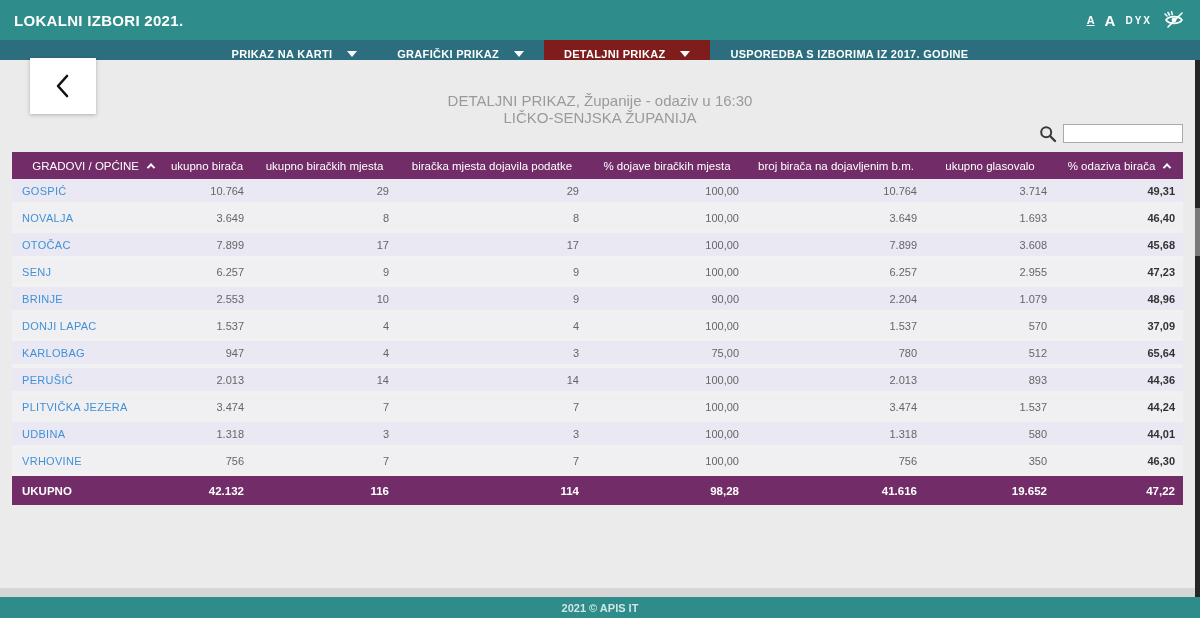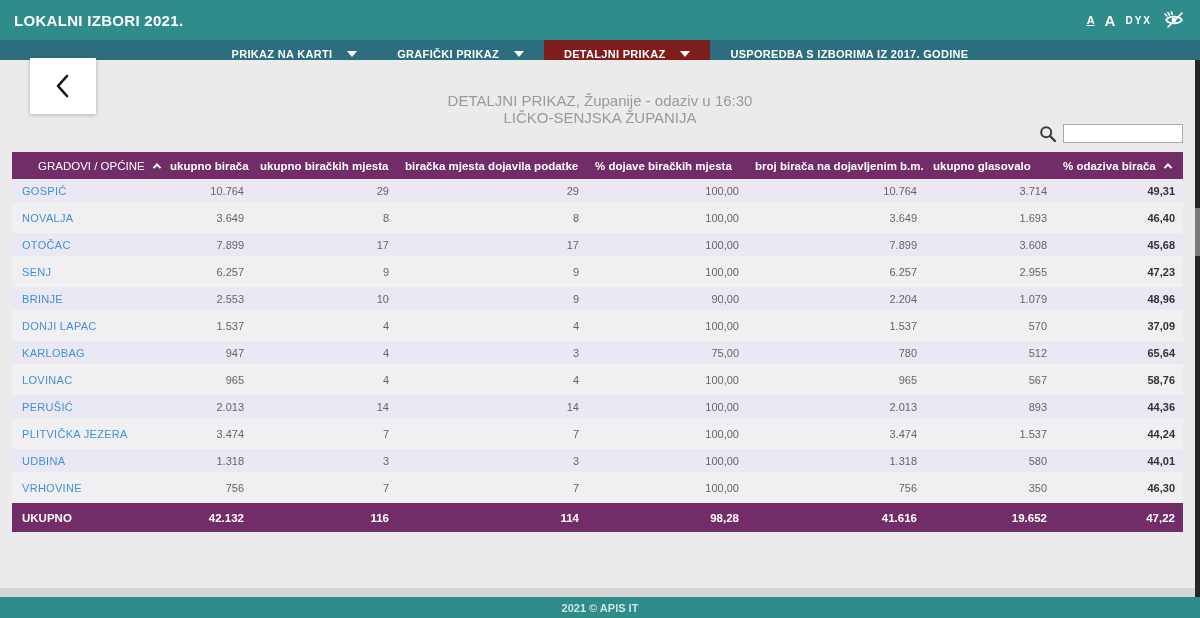--- a/index.html
+++ b/index.html
@@ -29,22 +29,22 @@
   .page-title { text-align:center; padding-top:32px; color:#9a9a9a; font-size:15px; line-height:17px; }
 
   .search-row { position:absolute; right:17px; top:64px; display:flex; align-items:center; gap:6px; }
   .search-row input { width:120px; height:19px; border:1px solid #aaa; background:#fff; font-size:11px; padding:0 4px; outline:none; }
 
   
   .tablewrap { position:absolute; left:12px; right:17px; top:92px; }
   table { width:100%; border-collapse:separate; border-spacing:0; table-layout:fixed; }
   col.c1{width:150px} col.c2{width:90px} col.c3{width:145px} col.c4{width:190px}
   col.c5{width:160px} col.c6{width:178px} col.c7{width:130px} col.c8{width:128px}
-  th { background:#722d68; color:#fff; font-size:11.5px; font-weight:bold; height:27px; padding:0 8px; text-align:left; white-space:nowrap; cursor:pointer; }
-  th:first-child { text-align:left; padding-left:26px; font-weight:normal; }
+  th { background:#722d68; color:#fff; font-size:11.5px; font-weight:normal; height:27px; padding:0 8px; text-align:center; white-space:nowrap; cursor:pointer; }
+  th:first-child { text-align:right; padding-left:10px; font-weight:normal; }
   th .th-inner { display:inline-flex; align-items:center; gap:9px; }
   .chev-up { display:inline-block; width:6px; height:6px; border-top:2px solid #fff; border-left:2px solid #fff; transform:rotate(45deg) translate(1px,1px); }
   td { height:27px; padding:0 8px; font-size:11px; color:#666; text-align:right; border-bottom:4px solid #f1f1f1; white-space:nowrap; }
   td.name { text-align:left; padding-left:10px; }
   td.name a { color:#4191d7; text-decoration:none; letter-spacing:.3px; cursor:pointer; }
   td.pct { font-weight:bold; color:#333; }
   tr.odd td { background:#e9e8f3; }
   tr.even td { background:#f0eff2; }
   tr.total td { background:#722d68; color:#fff; font-weight:bold; font-size:11.5px; border-bottom:none; height:29px; }
   tr.total td.name { font-weight:bold; }
@@ -226,30 +226,20 @@
           <tr class="odd">
             <td class="name"><a href="#">KARLOBAG</a></td>
             <td>947</td>
             <td>4</td>
             <td>3</td>
             <td>75,00</td>
             <td>780</td>
             <td>512</td>
             <td class="pct">65,64</td>
           </tr>
-          <tr class="even">
-            <td class="name"><a href="#">LOVINAC</a></td>
-            <td>965</td>
-            <td>4</td>
-            <td>4</td>
-            <td>100,00</td>
-            <td>965</td>
-            <td>567</td>
-            <td class="pct">58,76</td>
-          </tr>
           <tr class="odd">
             <td class="name"><a href="#">PERUŠIĆ</a></td>
             <td>2.013</td>
             <td>14</td>
             <td>14</td>
             <td>100,00</td>
             <td>2.013</td>
             <td>893</td>
             <td class="pct">44,36</td>
           </tr>

